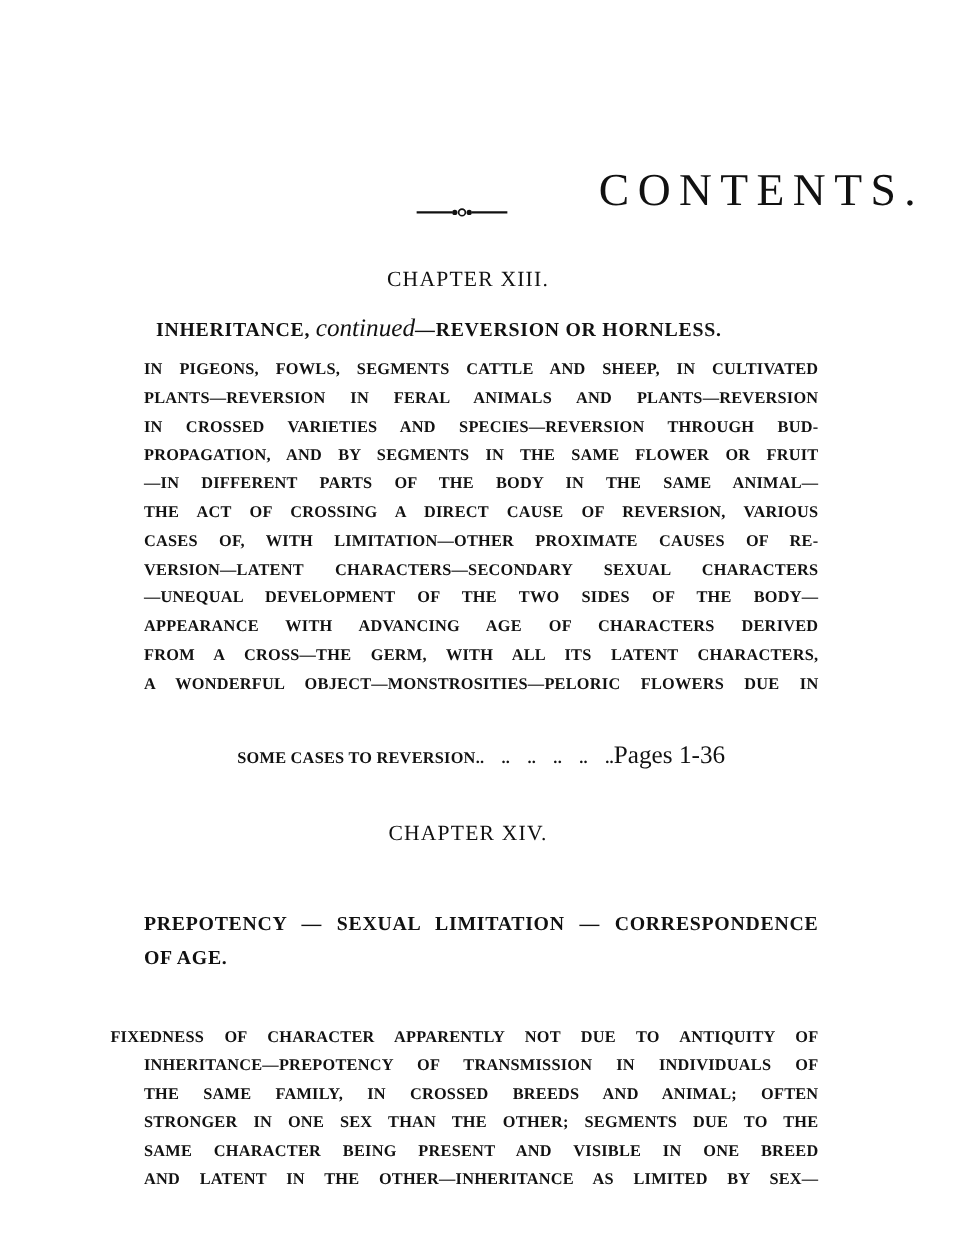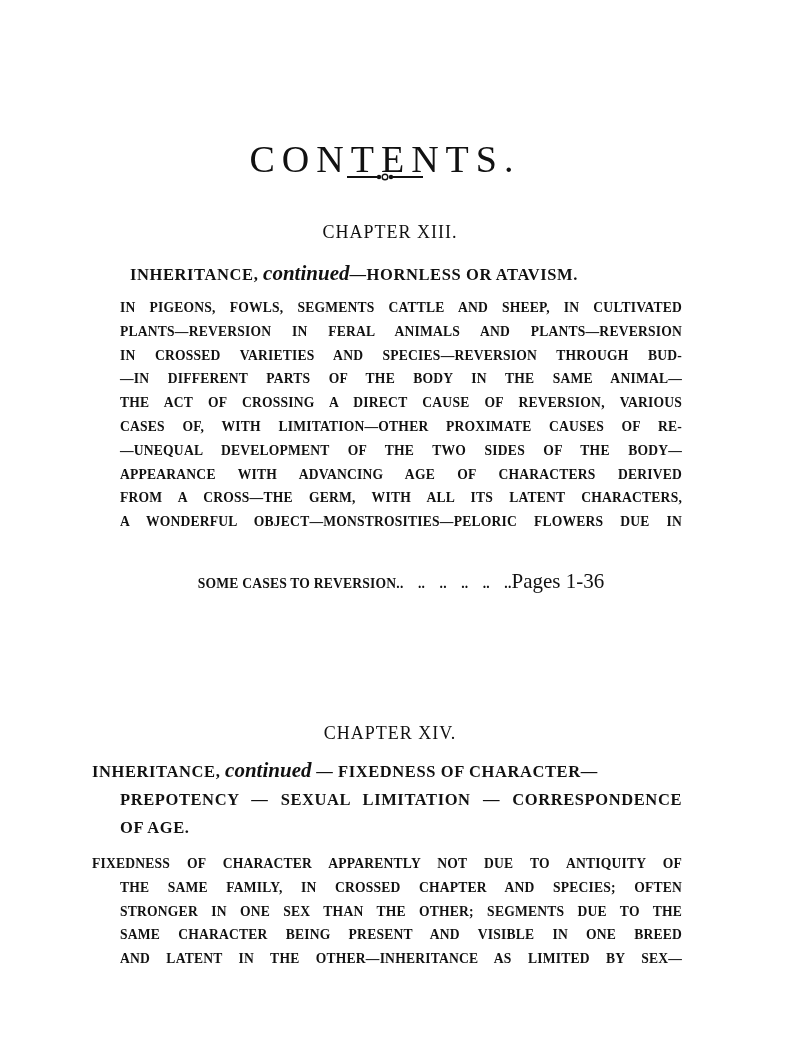--- a/index.html
+++ b/index.html
@@ -1,35 +1,35 @@
 <!DOCTYPE html>
 <html><head>
   <meta charset="utf-8">
   <style>
     html, body { margin: 0; padding: 0; background: #ffffff; }
     body {
       width: 800px; height: 1050px; position: relative; overflow: hidden;
       font-family: "Liberation Serif", "DejaVu Serif", serif; color: #111111;
     }
     .page-title {
-      position: absolute; top: 112px; left: 0; width: 770px; text-align: center;
+      position: absolute; top: 112px; left: 0; width: 770px; text-align: right;
       font-size: 38px; letter-spacing: 7px; font-weight: normal;
     }
     .ornament {
       position: absolute; top: 172px; left: 347px; width: 76px; height: 10px;
     }
     .chapter-heading {
       position: absolute; left: 0; width: 780px; text-align: center;
       font-size: 18px; letter-spacing: 1px;
     }
     .chapter-title {
       position: absolute; font-weight: bold; font-size: 16.5px; letter-spacing: 0.6px;
       line-height: 28px;
     }
-    .chapter-title .italic { font-style: italic; font-weight: bold; font-size: 21px; letter-spacing: 0; }
+    .chapter-title .italic { font-style: italic; font-weight: normal; font-size: 21px; letter-spacing: 0; }
     .summary {
       position: absolute; left: 92px; width: 590px;
       font-weight: bold; font-size: 13.6px; letter-spacing: 0.2px; line-height: 23.8px;
     }
     .summary .line {
       display: block; padding-left: 28px; text-align: justify; text-align-last: justify;
       white-space: nowrap; height: 23.8px;
     }
     .summary .line.first { padding-left: 0; }
     .summary .line.last { text-align-last: justify; }
@@ -44,50 +44,50 @@
   <line x1="0" y1="5" x2="30" y2="5" stroke="#111" stroke-width="2"></line>
   <circle cx="32" cy="5" r="2.2" fill="#111"></circle>
   <circle cx="38" cy="5" r="2.8" fill="none" stroke="#111" stroke-width="1.4"></circle>
   <circle cx="44" cy="5" r="2.2" fill="#111"></circle>
   <line x1="46" y1="5" x2="76" y2="5" stroke="#111" stroke-width="2"></line>
 </svg>
 
 <section>
   <div class="chapter-heading" style="top:222px;">CHAPTER XIII.</div>
   <div class="chapter-title" style="top:259px; left:130px;">
-    <span>INHERITANCE, </span><span class="italic">continued</span><span>—HORNLESS OR ATAVISM.</span>
+    <span>INHERITANCE, </span><span class="italic">continued</span><span>—REVERSION OR HORNLESS.</span>
   </div>
   <div class="summary" style="top:296px;">
     <span class="line">IN PIGEONS, FOWLS, SEGMENTS CATTLE AND SHEEP, IN CULTIVATED</span>
     <span class="line">PLANTS—REVERSION IN FERAL ANIMALS AND PLANTS—REVERSION</span>
     <span class="line">IN CROSSED VARIETIES AND SPECIES—REVERSION THROUGH BUD-</span>
+    <span class="line">PROPAGATION, AND BY SEGMENTS IN THE SAME FLOWER OR FRUIT</span>
     <span class="line">—IN DIFFERENT PARTS OF THE BODY IN THE SAME ANIMAL—</span>
     <span class="line">THE ACT OF CROSSING A DIRECT CAUSE OF REVERSION, VARIOUS</span>
     <span class="line">CASES OF, WITH LIMITATION—OTHER PROXIMATE CAUSES OF RE-</span>
+    <span class="line">VERSION—LATENT CHARACTERS—SECONDARY SEXUAL CHARACTERS</span>
     <span class="line">—UNEQUAL DEVELOPMENT OF THE TWO SIDES OF THE BODY—</span>
     <span class="line">APPEARANCE WITH ADVANCING AGE OF CHARACTERS DERIVED</span>
     <span class="line">FROM A CROSS—THE GERM, WITH ALL ITS LATENT CHARACTERS,</span>
     <span class="line">A WONDERFUL OBJECT—MONSTROSITIES—PELORIC FLOWERS DUE IN</span>
     <span class="line last" style="display:flex; justify-content:center; align-items:baseline;">
       <span>SOME CASES TO REVERSION</span>
       <span style="white-space:pre;">..    ..    ..    ..    ..    ..</span>
       <span class="pages">Pages 1-36</span>
     </span>
   </div>
 </section>
 
 <section>
-  <div class="chapter-heading" style="top:723px;">CHAPTER XIV.</div>
+  <div class="chapter-heading" style="top:684px;">CHAPTER XIV.</div>
   <div class="chapter-title" style="top:756px; left:92px; width:590px;">
-    <div style="display:flex; justify-content:space-between; white-space:nowrap;">
-      <span><span>INHERITANCE, </span><span class="italic">continued</span><span> — FIXEDNESS OF CHARACTER—</span></span>
-    </div>
     <div style="padding-left:28px; text-align:justify; text-align-last:justify; white-space:nowrap;">PREPOTENCY — SEXUAL LIMITATION — CORRESPONDENCE</div>
     <div style="padding-left:28px;">OF AGE.</div>
   </div>
   <div class="summary" style="top:852px;">
     <span class="line first">FIXEDNESS OF CHARACTER APPARENTLY NOT DUE TO ANTIQUITY OF</span>
-    <span class="line">THE SAME FAMILY, IN CROSSED CHAPTER AND SPECIES; OFTEN</span>
+    <span class="line">INHERITANCE—PREPOTENCY OF TRANSMISSION IN INDIVIDUALS OF</span>
+    <span class="line">THE SAME FAMILY, IN CROSSED BREEDS AND ANIMAL; OFTEN</span>
     <span class="line">STRONGER IN ONE SEX THAN THE OTHER; SEGMENTS DUE TO THE</span>
     <span class="line">SAME CHARACTER BEING PRESENT AND VISIBLE IN ONE BREED</span>
     <span class="line">AND LATENT IN THE OTHER—INHERITANCE AS LIMITED BY SEX—</span>
   </div>
 </section>
 
 </body></html>

